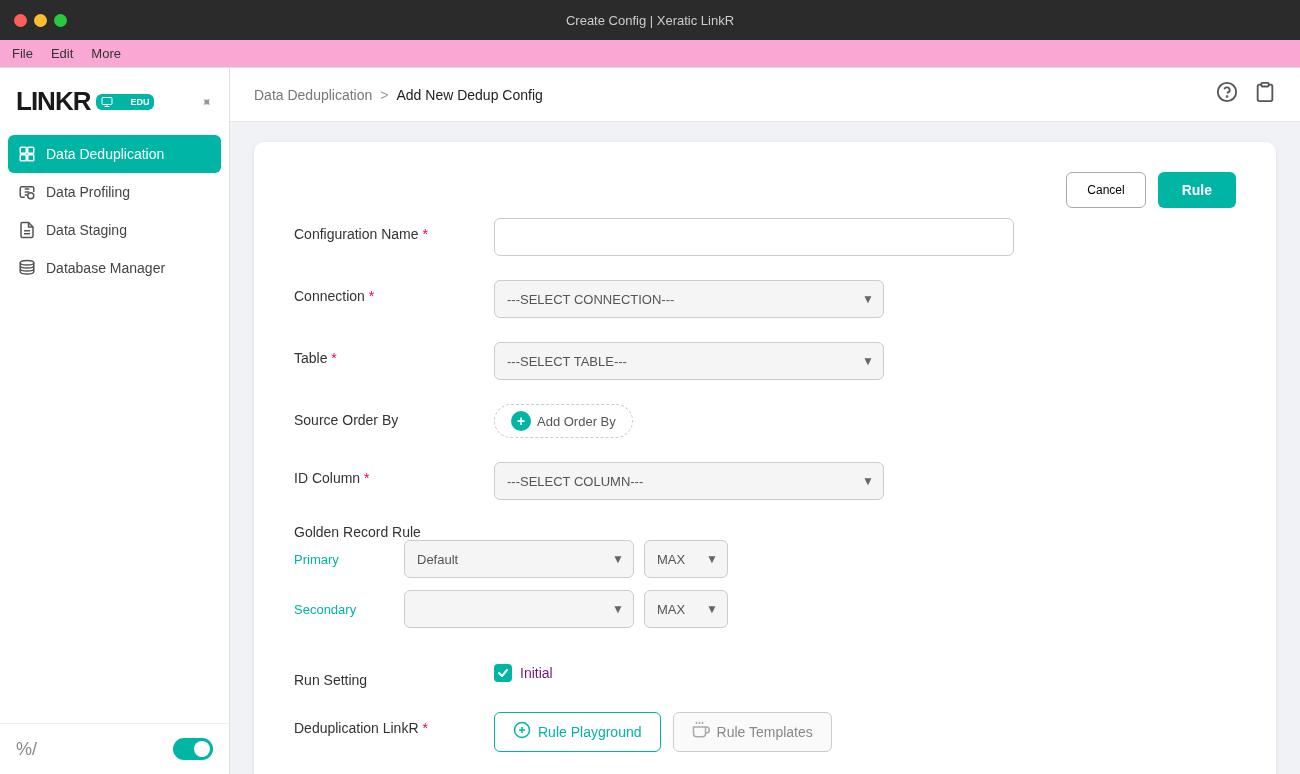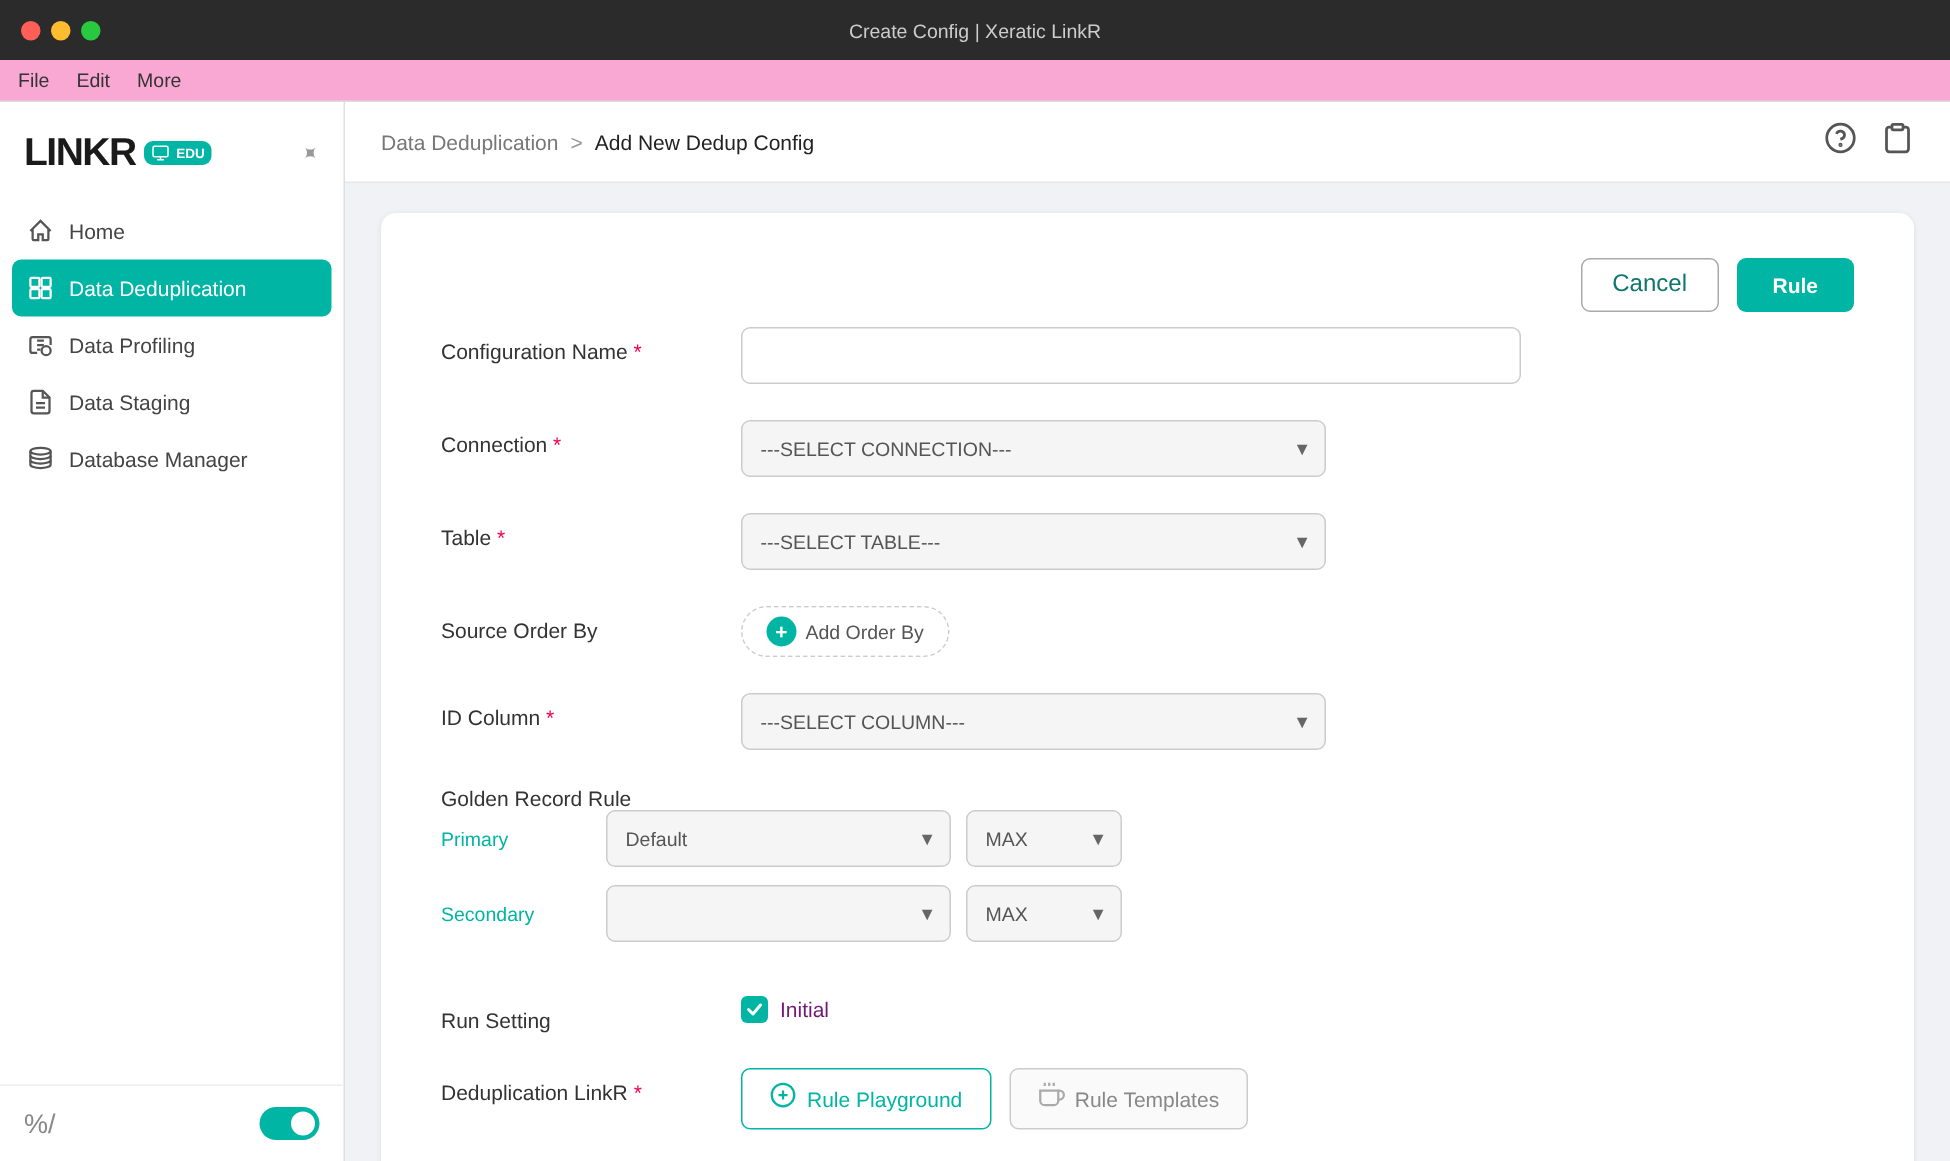--- a/index.html
+++ b/index.html
@@ -81,21 +81,21 @@
     }
     .logo-badge {
       background: #00b5a3;
       color: #fff;
       font-size: 9px;
       font-weight: 700;
       border-radius: 6px;
       padding: 2px 5px;
       display: flex;
       align-items: center;
-      gap: 4px;
+      gap: 17px;
     }
     .pin-icon {
       font-size: 14px;
       color: #999;
       cursor: pointer;
       transform: rotate(-45deg);
     }
     .sidebar-nav {
       flex: 1;
       padding: 6px 0;
@@ -290,21 +290,21 @@
       color: #00b5a3;
     }
     .select-wrapper-sm {
       position: relative;
       display: inline-block;
       width: 230px;
     }
     .select-wrapper-xs {
       position: relative;
       display: inline-block;
-      width: 104px;
+      width: 84px;
     }
 
     
     .checkbox-row {
       display: flex;
       align-items: center;
       gap: 8px;
     }
     .checkbox-custom {
       width: 18px;
@@ -350,22 +350,22 @@
       align-items: flex-start;
       margin-bottom: 10px;
     }
     .form-actions { display: flex; gap: 12px; }
     .btn-cancel {
       height: 36px;
       padding: 0 20px;
       border: 1.5px solid #aaa;
       border-radius: 6px;
       background: #fff;
-      font-size: 16px;
-      color: #0f766e;
+      font-size: 12px;
+      color: #000000;
       cursor: pointer;
       text-align: center;
     }
     .btn-save {
       height: 36px;
       padding: 0 24px;
       border: none;
       border-radius: 6px;
       background: #00b5a3;
       font-size: 14px;
@@ -404,26 +404,20 @@
             <path d="M8 21h8M12 17v4" stroke="#fff" stroke-width="2" stroke-linecap="round"></path>
           </svg>
           <span>EDU</span>
         </span>
       </div>
       <span class="pin-icon">✦</span>
     </div>
 
     <nav class="sidebar-nav">
 
-      <div class="nav-item">
-        <svg class="nav-icon" viewBox="0 0 24 24" fill="none" stroke="#555" stroke-width="2">
-          <path d="M3 12L12 3l9 9M5 10v9a1 1 0 001 1h4v-5h4v5h4a1 1 0 001-1v-9"></path>
-        </svg>
-        <span>Home</span>
-      </div>
 
       <div class="nav-item active">
         <svg class="nav-icon" viewBox="0 0 24 24" fill="none" stroke="#fff" stroke-width="2">
           <rect x="3" y="3" width="8" height="8" rx="1"></rect>
           <rect x="13" y="3" width="8" height="8" rx="1"></rect>
           <rect x="3" y="13" width="8" height="8" rx="1"></rect>
           <rect x="13" y="13" width="8" height="8" rx="1"></rect>
         </svg>
         <span>Data Deduplication</span>
       </div>

